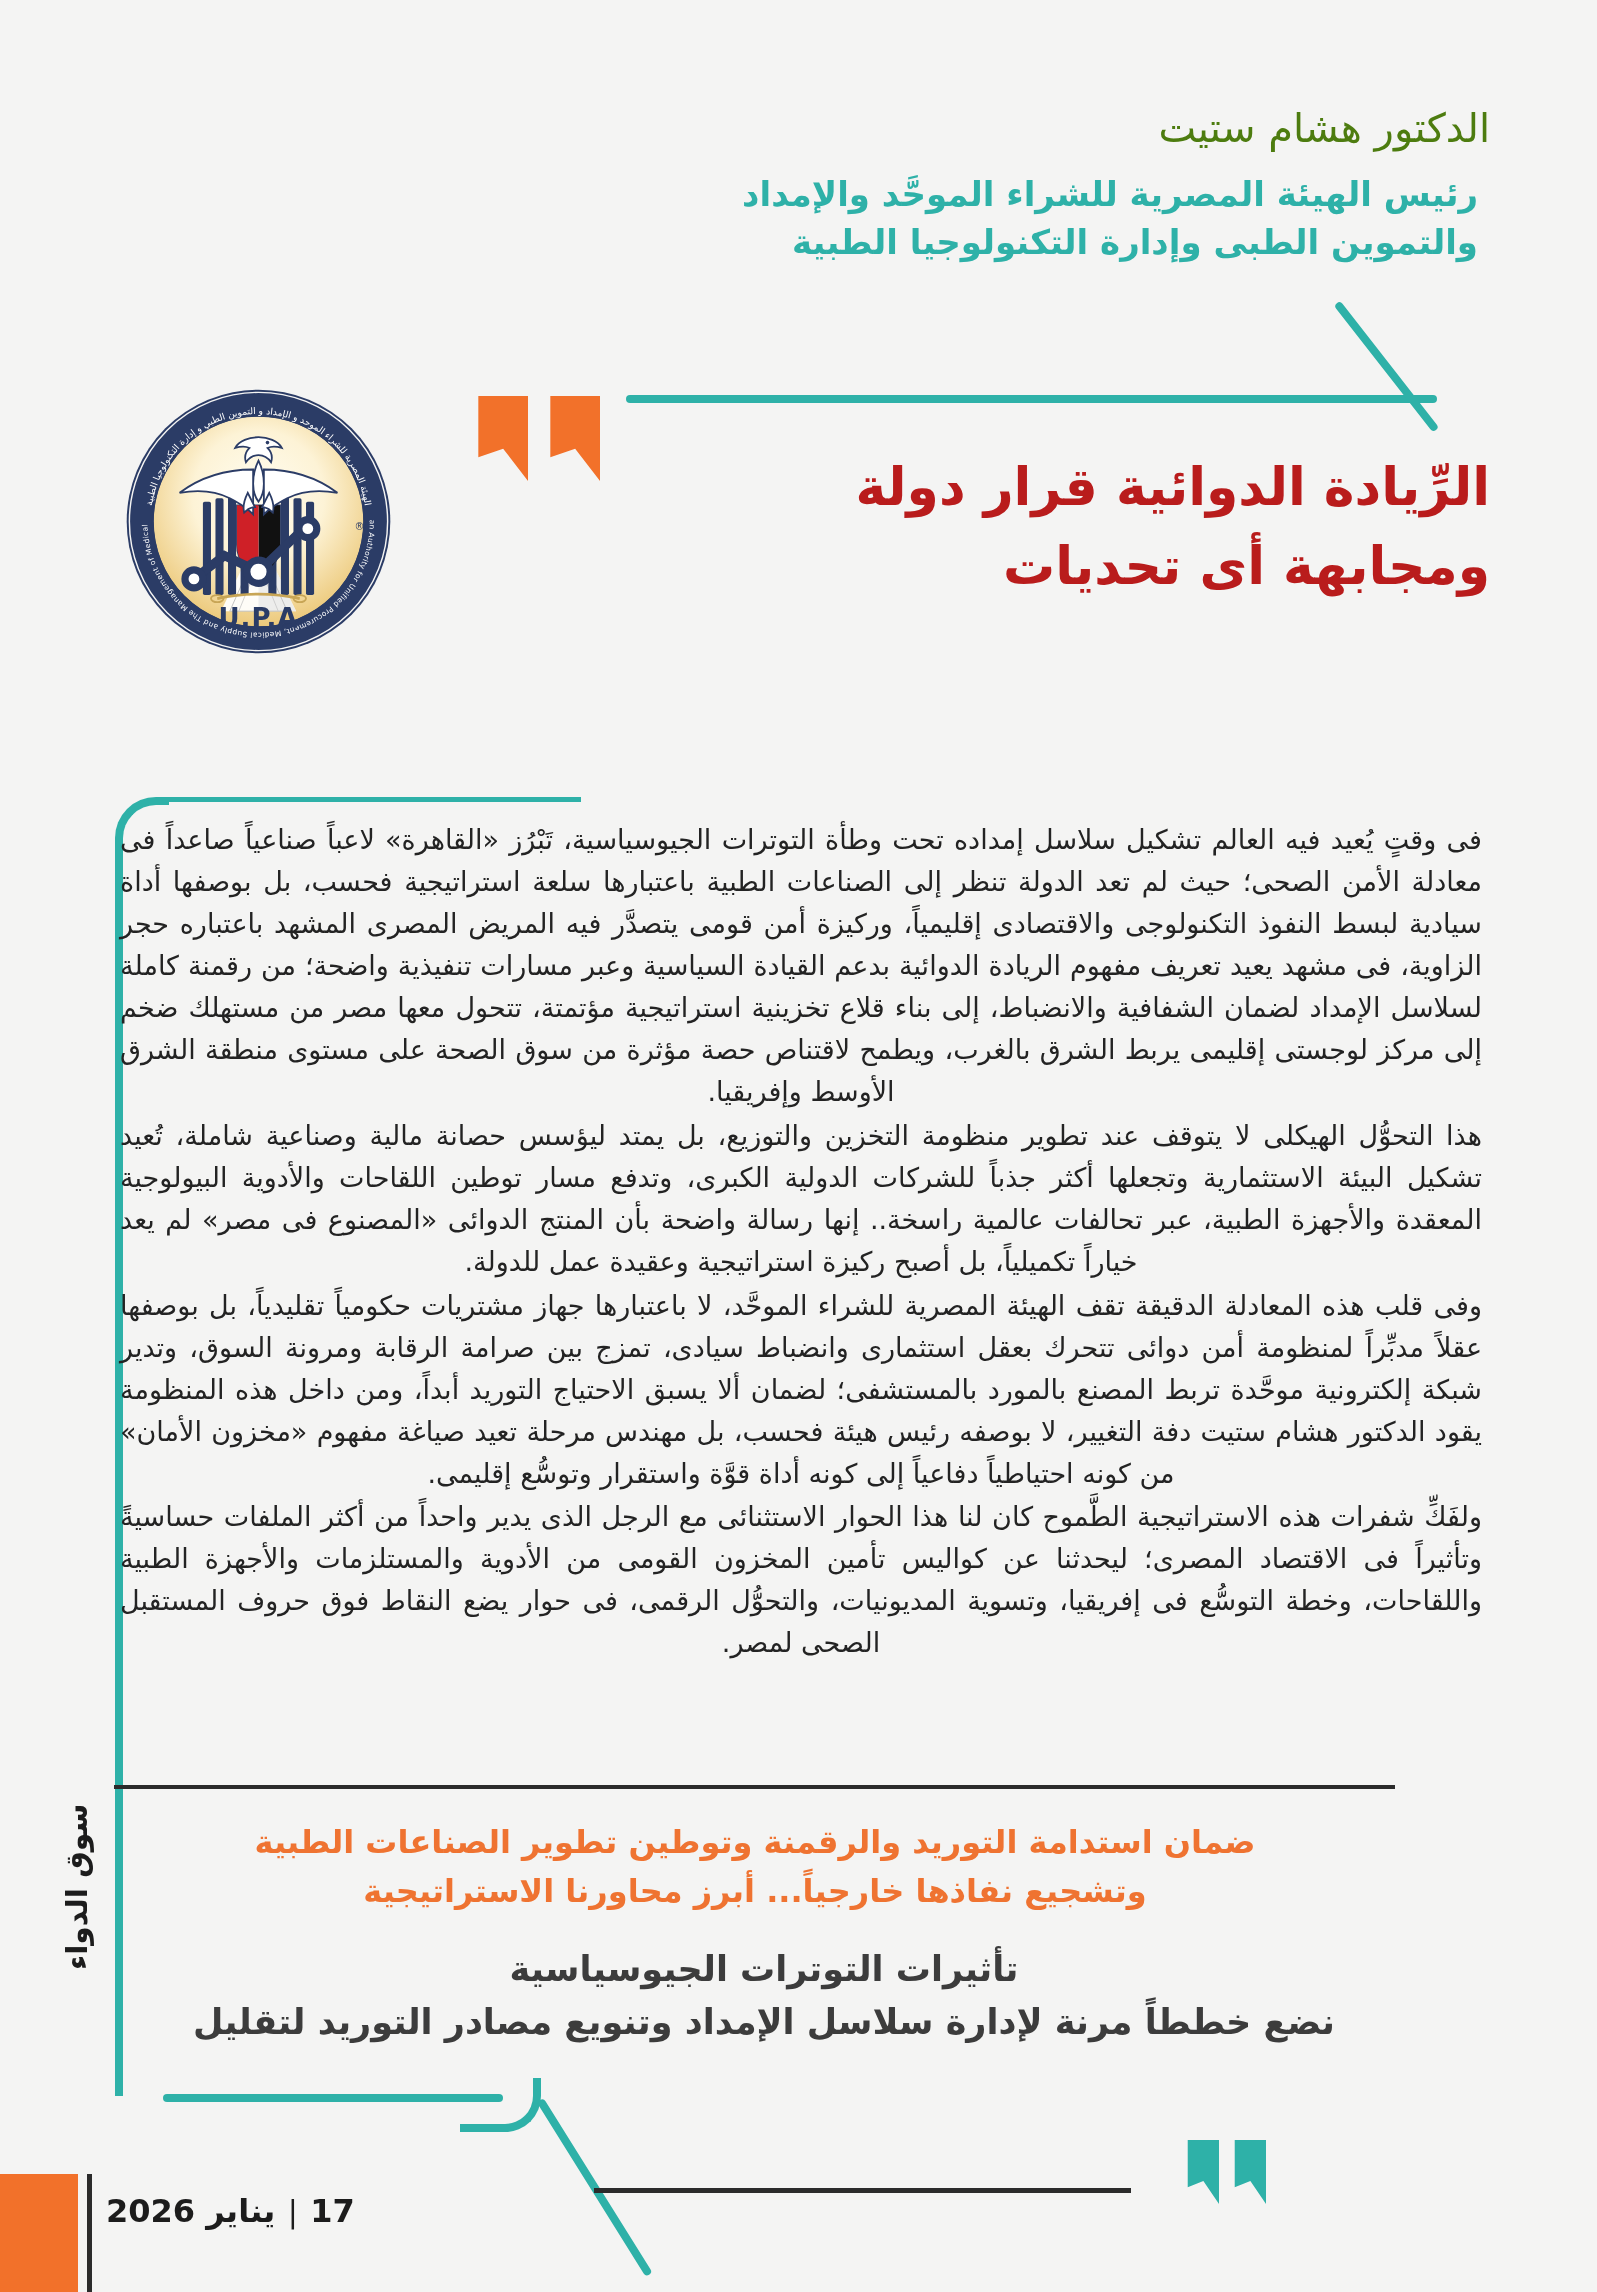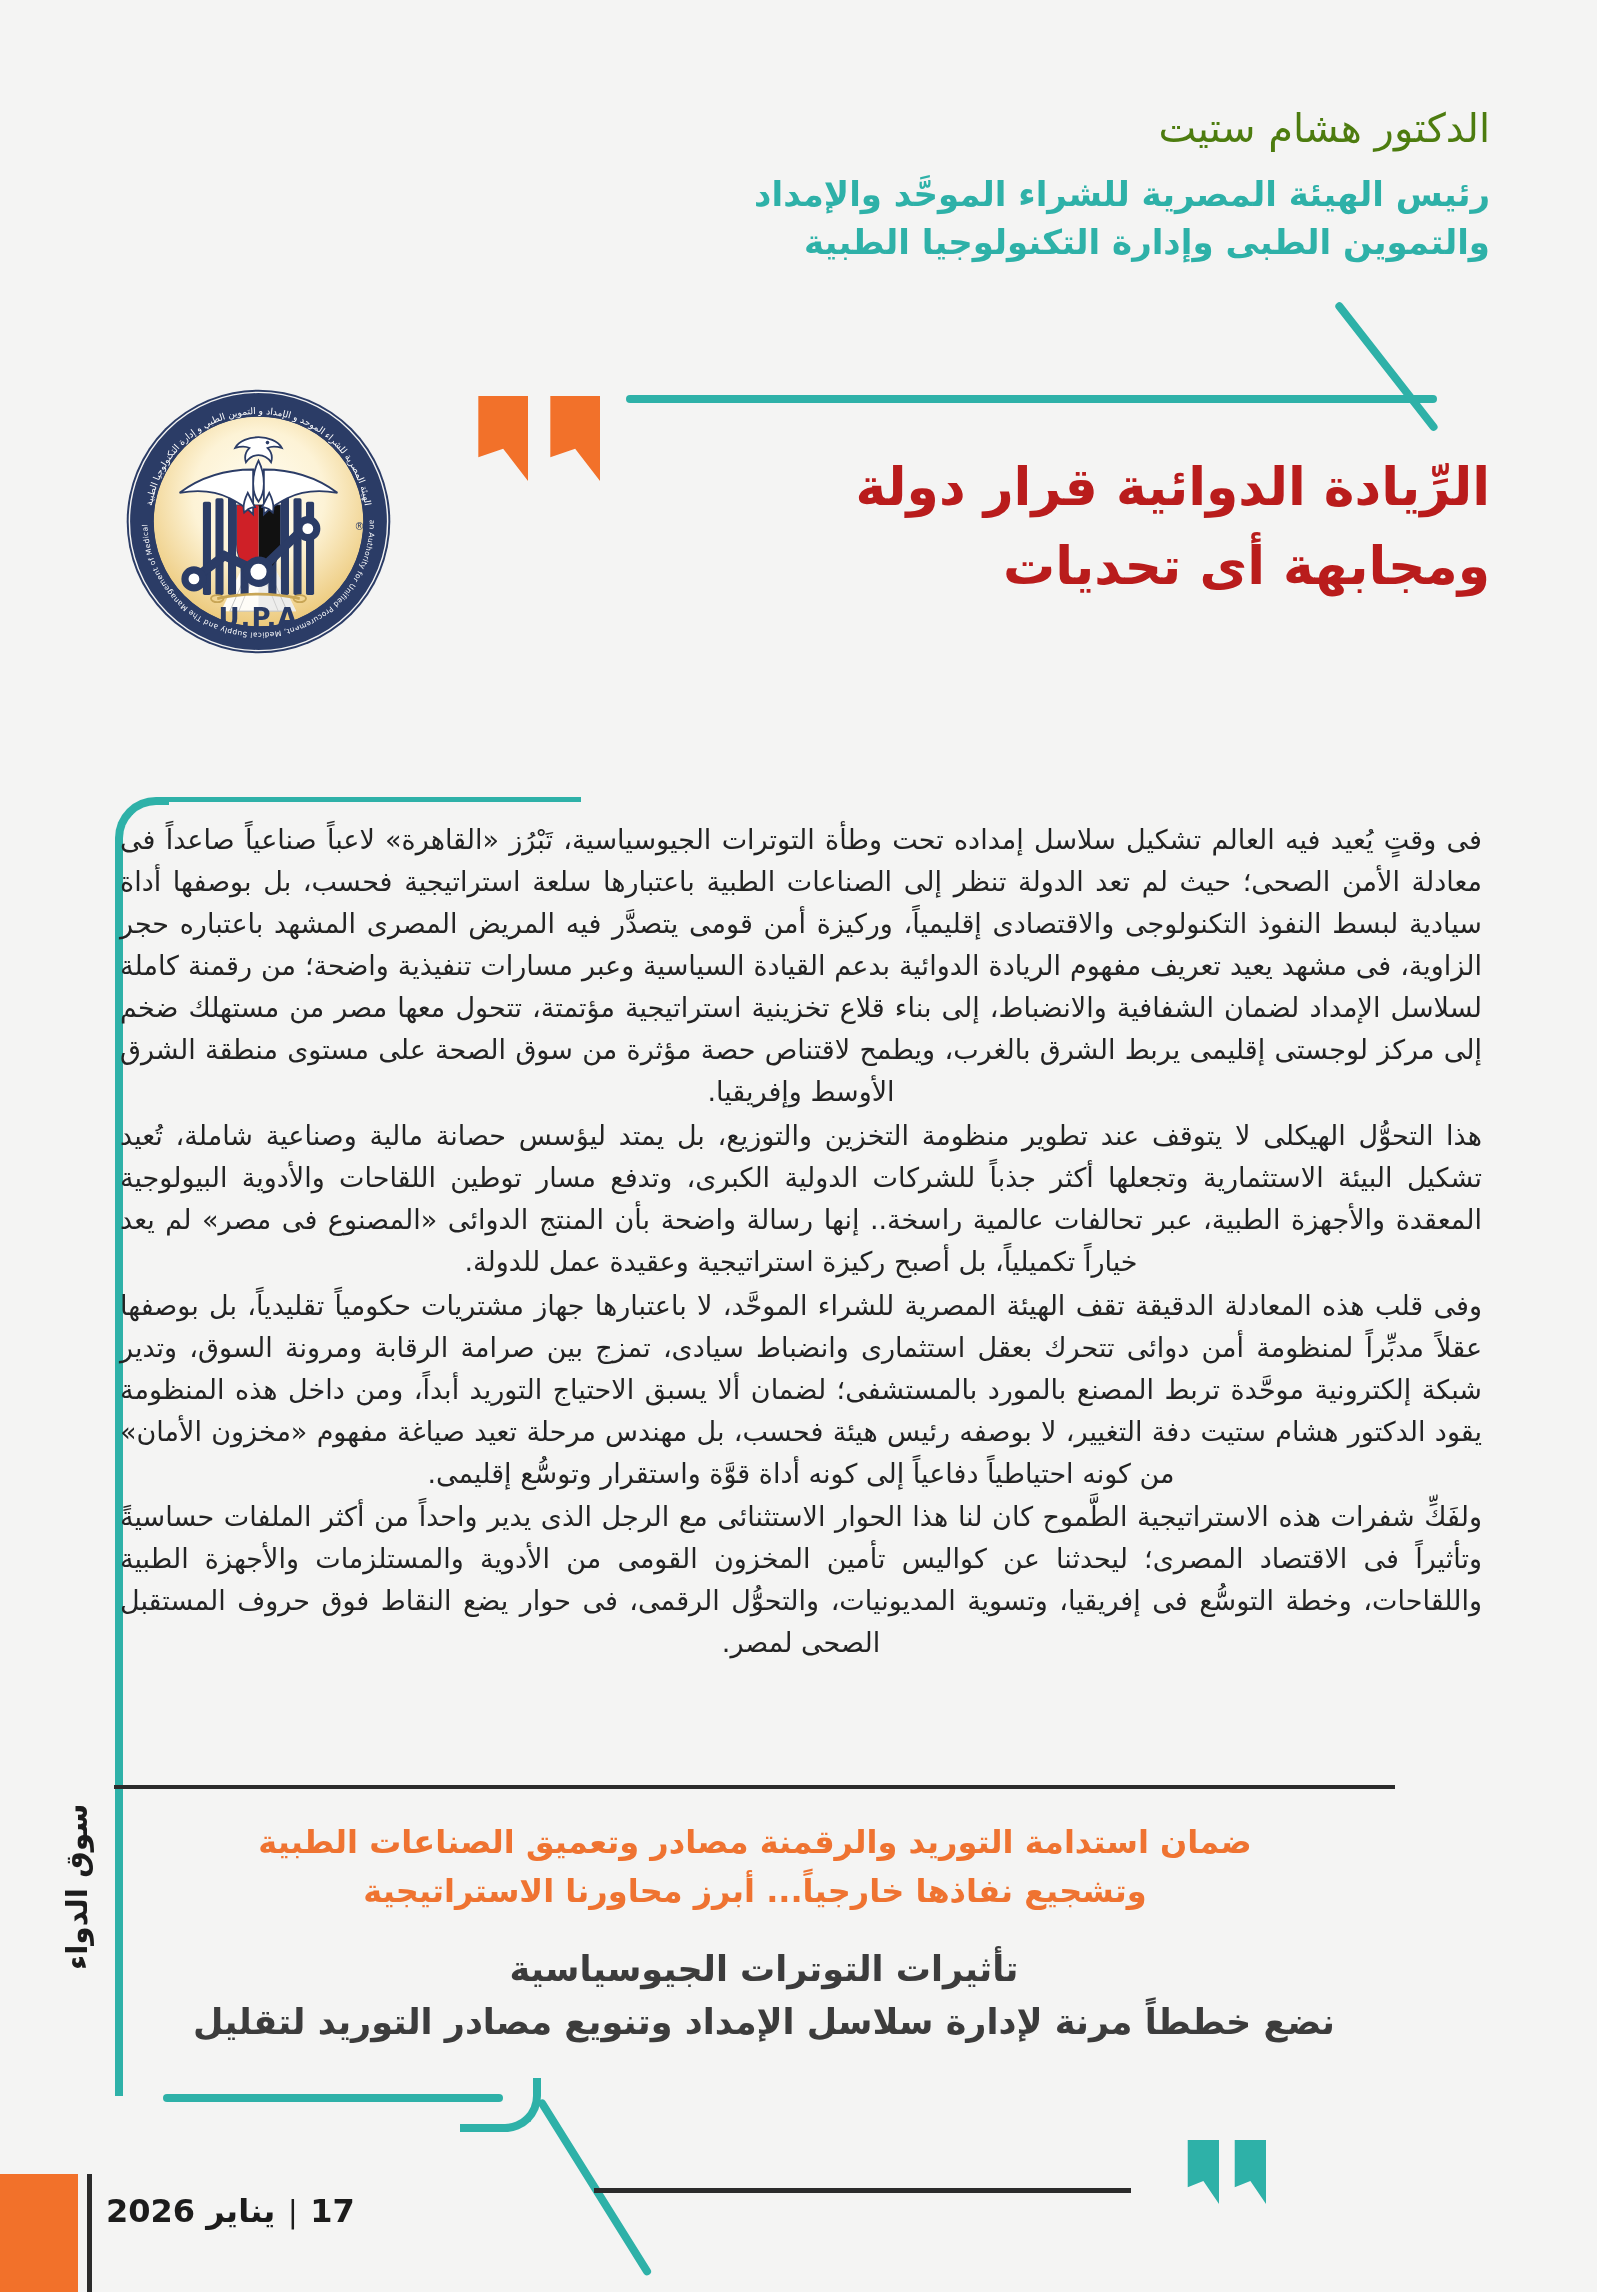--- a/index.html
+++ b/index.html
@@ -104,21 +104,21 @@
     color: #4d7c0f;
     letter-spacing: -0.9px;
     line-height: 1.08;
     margin: 0 0 19.7px 0;
   }
   .hdr-role {
     font-size: 34px;
     font-weight: 800;
     color: #2eb1a8;
     line-height: 1.42;
-    margin: 0;
+    margin: 12px;
   }
 
   
   .logo-wrap {
     position: absolute;
     left: 125px;
     top: 387px;
     width: 269px;
     height: 269px;
   }
@@ -402,21 +402,21 @@
   <div class="body-col">
     <p class="para">فى وقتٍ يُعيد فيه العالم تشكيل سلاسل إمداده تحت وطأة التوترات الجيوسياسية، تَبْرُز «القاهرة» لاعباً صناعياً صاعداً فى معادلة الأمن الصحى؛ حيث لم تعد الدولة تنظر إلى الصناعات الطبية باعتبارها سلعة استراتيجية فحسب، بل بوصفها أداة سيادية لبسط النفوذ التكنولوجى والاقتصادى إقليمياً، وركيزة أمن قومى يتصدَّر فيه المريض المصرى المشهد باعتباره حجر الزاوية، فى مشهد يعيد تعريف مفهوم الريادة الدوائية بدعم القيادة السياسية وعبر مسارات تنفيذية واضحة؛ من رقمنة كاملة لسلاسل الإمداد لضمان الشفافية والانضباط، إلى بناء قلاع تخزينية استراتيجية مؤتمتة، تتحول معها مصر من مستهلك ضخم إلى مركز لوجستى إقليمى يربط الشرق بالغرب، ويطمح لاقتناص حصة مؤثرة من سوق الصحة على مستوى منطقة الشرق الأوسط وإفريقيا.</p>
     <p class="para">هذا التحوُّل الهيكلى لا يتوقف عند تطوير منظومة التخزين والتوزيع، بل يمتد ليؤسس حصانة مالية وصناعية شاملة، تُعيد تشكيل البيئة الاستثمارية وتجعلها أكثر جذباً للشركات الدولية الكبرى، وتدفع مسار توطين اللقاحات والأدوية البيولوجية المعقدة والأجهزة الطبية، عبر تحالفات عالمية راسخة.. إنها رسالة واضحة بأن المنتج الدوائى «المصنوع فى مصر» لم يعد خياراً تكميلياً، بل أصبح ركيزة استراتيجية وعقيدة عمل للدولة.</p>
     <p class="para">وفى قلب هذه المعادلة الدقيقة تقف الهيئة المصرية للشراء الموحَّد، لا باعتبارها جهاز مشتريات حكومياً تقليدياً، بل بوصفها عقلاً مدبِّراً لمنظومة أمن دوائى تتحرك بعقل استثمارى وانضباط سيادى، تمزج بين صرامة الرقابة ومرونة السوق، وتدير شبكة إلكترونية موحَّدة تربط المصنع بالمورد بالمستشفى؛ لضمان ألا يسبق الاحتياج التوريد أبداً، ومن داخل هذه المنظومة يقود الدكتور هشام ستيت دفة التغيير، لا بوصفه رئيس هيئة فحسب، بل مهندس مرحلة تعيد صياغة مفهوم «مخزون الأمان» من كونه احتياطياً دفاعياً إلى كونه أداة قوَّة واستقرار وتوسُّع إقليمى.</p>
     <p class="para">ولفَكِّ شفرات هذه الاستراتيجية الطَّموح كان لنا هذا الحوار الاستثنائى مع الرجل الذى يدير واحداً من أكثر الملفات حساسيةً وتأثيراً فى الاقتصاد المصرى؛ ليحدثنا عن كواليس تأمين المخزون القومى من الأدوية والمستلزمات والأجهزة الطبية واللقاحات، وخطة التوسُّع فى إفريقيا، وتسوية المديونيات، والتحوُّل الرقمى، فى حوار يضع النقاط فوق حروف المستقبل الصحى لمصر.</p>
   </div>
 
   <div class="divider"></div>
 
   <div class="sub-orange">
-    <div>ضمان استدامة التوريد والرقمنة مصادر وتعميق الصناعات الطبية</div>
+    <div>ضمان استدامة التوريد والرقمنة وتوطين تطوير الصناعات الطبية</div>
     <div>وتشجيع نفاذها خارجياً... أبرز محاورنا الاستراتيجية</div>
   </div>
 
   <div class="answer">
     <div>تأثيرات التوترات الجيوسياسية</div>
     <div>نضع خططاً مرنة لإدارة سلاسل الإمداد وتنويع مصادر التوريد لتقليل</div>
   </div>
 
   <div class="bot-rule"></div>
   <div class="quote-teal">

